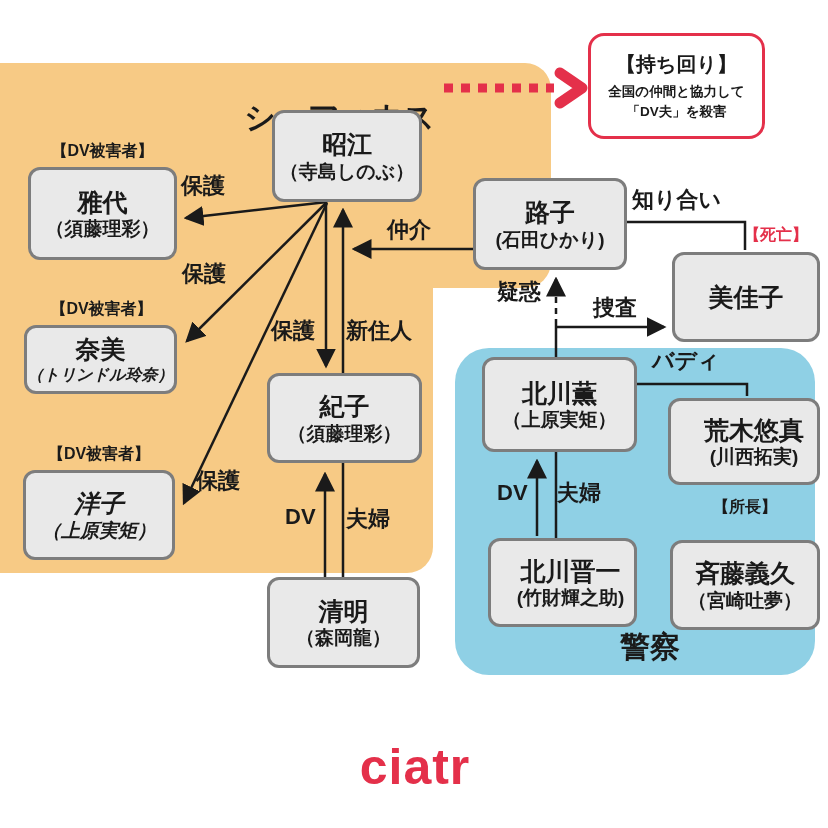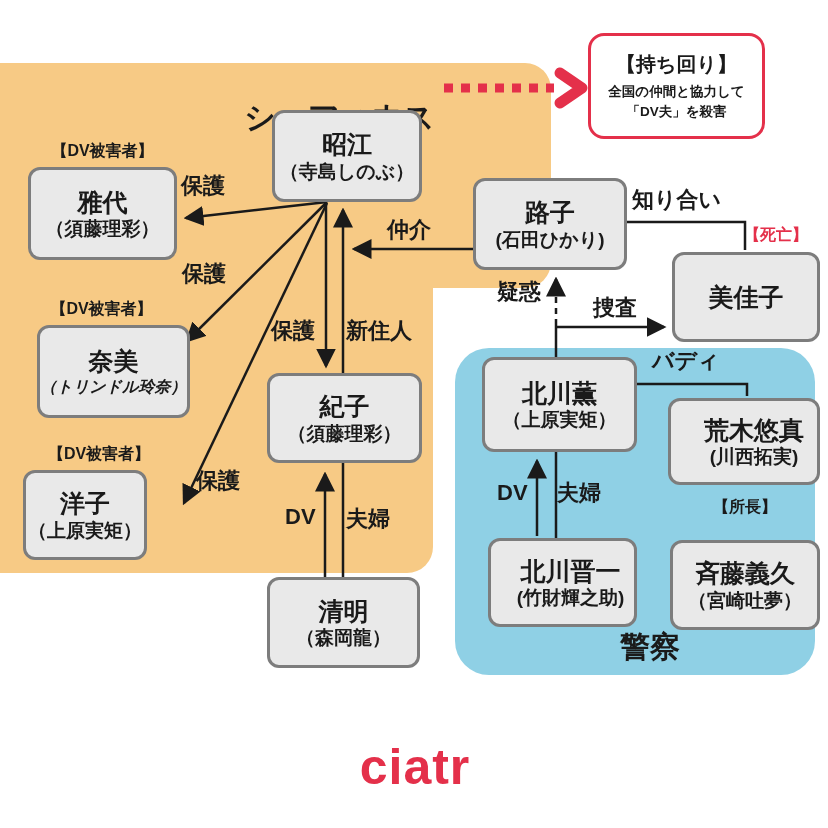--- a/index.html
+++ b/index.html
@@ -110,25 +110,25 @@
 <div class="abs tag" style="left:670px;top:499px;width:150px;">【所長】</div>
 
 <div class="abs person" style="left:272px;top:110px;width:150px;height:92px;">
   <div class="name">昭江</div>
   <div class="actor">（寺島しのぶ）</div>
 </div>
 <div class="abs person" style="left:28px;top:167px;width:149px;height:93px;">
   <div class="name">雅代</div>
   <div class="actor">（須藤理彩）</div>
 </div>
-<div class="abs person" style="left:37px;top:325px;width:153px;height:93px;">
+<div class="abs person" style="left:24px;top:325px;width:153px;height:69px;">
   <div class="name">奈美</div>
   <div class="actor sm">（トリンドル玲奈）</div>
 </div>
-<div class="abs person" style="left:23px;top:470px;width:124px;height:90px;">
+<div class="abs person" style="left:23px;top:470px;width:152px;height:90px;font-style:italic;">
   <div class="name">洋子</div>
   <div class="actor">（上原実矩）</div>
 </div>
 <div class="abs person" style="left:267px;top:373px;width:155px;height:90px;">
   <div class="name">紀子</div>
   <div class="actor">（須藤理彩）</div>
 </div>
 <div class="abs person" style="left:267px;top:577px;width:153px;height:91px;">
   <div class="name">清明</div>
   <div class="actor">（森岡龍）</div>

